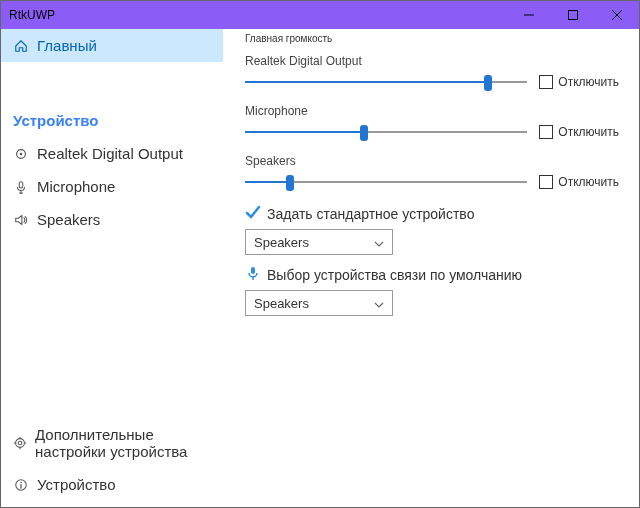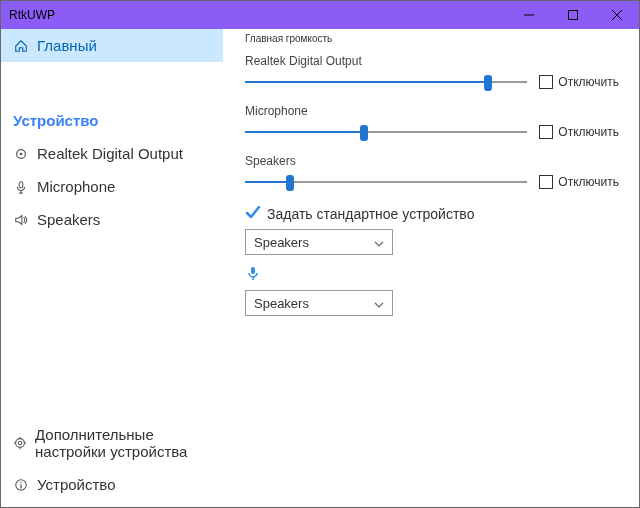--- a/index.html
+++ b/index.html
@@ -191,20 +191,21 @@
       </span>
     </div>
 
     <div class="section-head">
       <span class="icon-mic-blue">
         <svg viewBox="0 0 16 16">
             <rect x="6" y="2" width="4" height="7" rx="2" fill="#2a8fe6"></rect>
             <path d="M4 8 a4 4 0 0 0 8 0 M8 12 v3" fill="none" stroke="#2a8fe6" stroke-width="1.5"></path>
           </svg>
       </span>
+      <span>Выбор устройства связи по умолчанию</span>
     </div>
     <div class="combo">
       <span>Speakers</span>
       <span class="chev">
         <svg viewBox="0 0 10 6" width="10" height="6">
             <path d="M1 1 L5 5 L9 1" fill="none" stroke="currentColor" stroke-width="1.2"></path>
           </svg>
       </span>
     </div>
 

